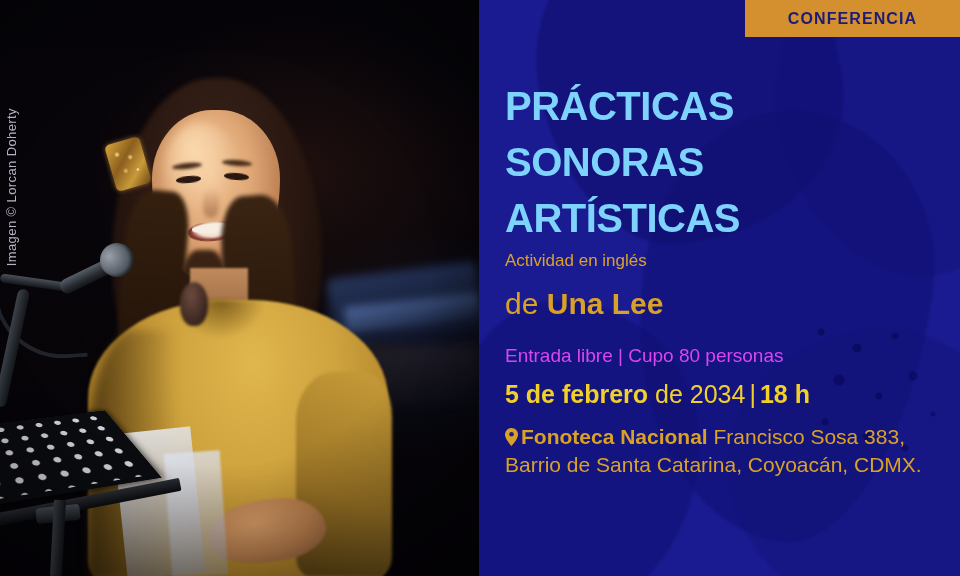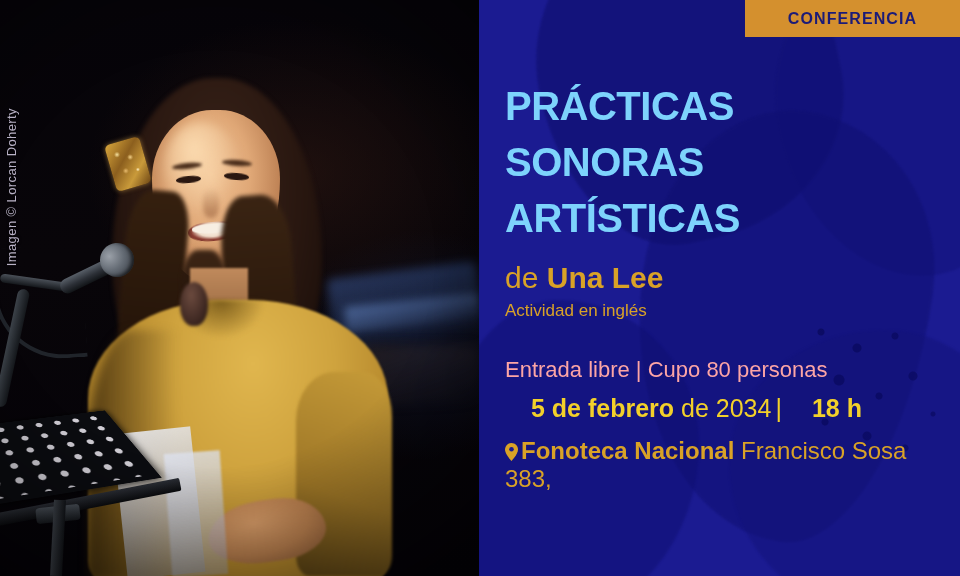--- a/index.html
+++ b/index.html
@@ -398,38 +398,38 @@
     white-space: nowrap;
   }
   #presenter .strong { font-weight: bold; }
   #activity-note {
     margin-top: 4px;
     color: #d9a227;
     font-size: 17px;
     line-height: 22px;
   }
   #admission {
-    margin-top: 36px;
-    color: #fca5a5;
-    font-size: 22px;
+    margin-top: 22px;
+    color: #d946ef;
+    font-size: 19px;
     line-height: 24px;
   }
   #date-line {
     margin-top: 10px;
     color: #f2d02a;
     font-size: 25px;
     line-height: 32px;
     white-space: nowrap;
   }
-  #date-line .strong { font-weight: bold; margin-left: 26px; }
+  #date-line .strong { font-weight: bold; }
   #date-line .sep { padding: 0 4px; }
   #venue {
     margin-top: 14px;
     color: #d9a227;
-    font-size: 24px;
+    font-size: 21px;
     line-height: 26px;
   }
   #venue .strong { font-weight: bold; }
   .pin-icon {
     display: inline-block;
     vertical-align: -2px;
     margin-right: 3px;
   }
 </style>
 </head>
@@ -500,37 +500,38 @@
     </div>
 
     <div id="content">
 
       <div id="title-block">
         <div class="title-line">PRÁCTICAS</div>
         <div class="title-line">SONORAS</div>
         <div class="title-line">ARTÍSTICAS</div>
       </div>
 
+      <div id="activity-note">Actividad en inglés</div>
+
       <div id="presenter">
         <span>de </span><span class="strong">Una Lee</span>
       </div>
-
-      <div id="activity-note">Actividad en inglés</div>
 
       <div id="admission">Entrada libre | Cupo 80 personas</div>
 
       <div id="date-line">
         <span class="strong">5 de febrero</span><span> de 2034</span><span class="sep">|</span><span class="strong">18 h</span>
       </div>
 
       <div id="venue">
         <span class="pin-icon">
           <svg width="13" height="18" viewBox="0 0 13 18" aria-hidden="true">
             <path d="M6.5 0C2.91 0 0 2.91 0 6.5C0 11.2 6.5 18 6.5 18S13 11.2 13 6.5C13 2.91 10.09 0 6.5 0Z" fill="#d9a227"></path>
             <circle cx="6.5" cy="6.3" r="2.3" fill="#1b1b91"></circle>
           </svg>
         </span><span class="strong">Fonoteca Nacional</span><span> Francisco Sosa 383,</span><br>
+        <span>Barrio de Santa Catarina, Coyoacán, CDMX.</span>
       </div>
 
     </div>
   </div>
 
 </div>
 
 </body></html>

